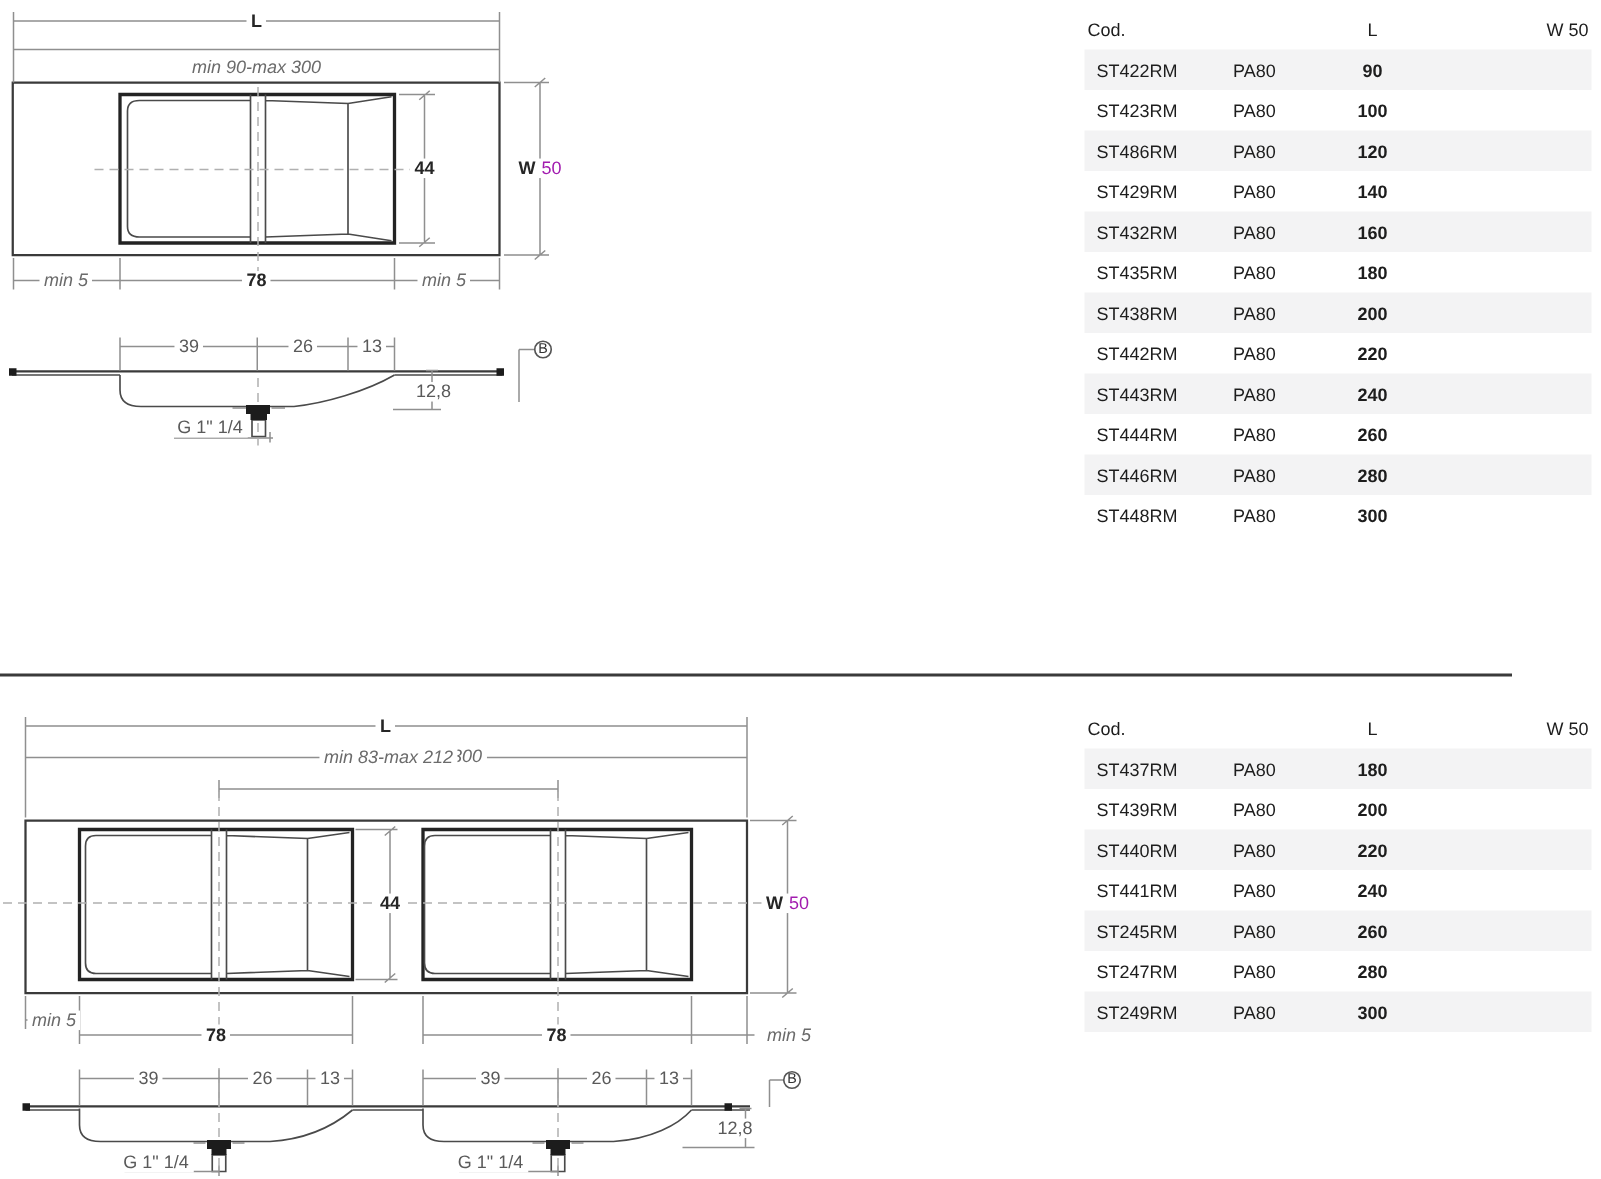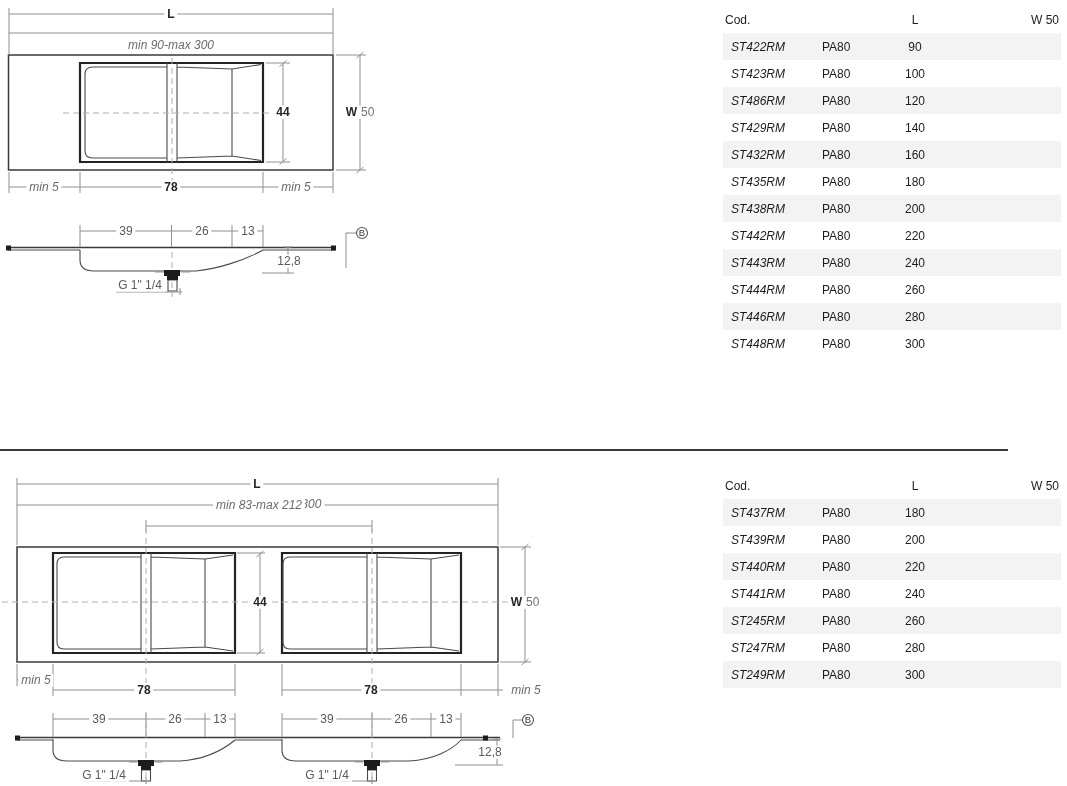--- a/index.html
+++ b/index.html
@@ -6,35 +6,35 @@
   .page{position:relative;width:1067px;height:786px;background:#ffffff;
         font-family:"Liberation Sans",sans-serif;overflow:hidden;}
   .art{position:absolute;left:0;top:0;}
   
   .dim{position:absolute;transform:translate(-50%,-50%);white-space:nowrap;
        background:#fff;padding:0 3px;font-size:12px;color:#5a5a5a;line-height:1.05;}
   .dim.b{font-weight:700;color:#262626;}
   .dim.i{font-style:italic;color:#6b6b6b;}
   .dim.sm{font-size:9.5px;color:#333;background:none;padding:0;font-weight:400;}
   .dim.w .wl{font-weight:700;color:#262626;}
-  .dim.w .wv{color:#737373;margin-left:4px;}
+  .dim.w .wv{color:#a21caf;margin-left:4px;}
   .sep{position:absolute;left:0;top:449px;width:1008px;height:2px;background:#3a3a3a;}
   
   .tbl{position:absolute;left:723px;width:338px;font-size:12px;color:#1d1d1d;}
   .hdr{position:relative;height:27px;}
   .hdr span{position:absolute;top:50%;transform:translateY(-50%);}
   .h-code{left:2px;}
   .h-len{left:162px;width:60px;text-align:center;}
   .h-wid{right:2px;}
   .rows .row{position:relative;height:27px;}
   .rows .row:nth-child(odd){background:#f3f3f4;}
   .row span{position:absolute;top:50%;transform:translateY(-50%);}
-  .c-code{left:8px;font-style:italic;}
+  .c-code{left:8px;}
   .c-ser{left:99px;}
-  .c-len{left:162px;width:60px;text-align:center;}
+  .c-len{left:162px;width:60px;text-align:center;font-weight:bold;}
 </style>
 </head>
 <body>
 
 <div class="page">
 
   <svg class="art" width="1067" height="786" viewBox="0 0 1067 786">
 
     <g stroke="#3a3a3a" stroke-width="1.5" fill="none">
       <path d="M8.5,55 H333 V170 H8.5 Z"></path>

